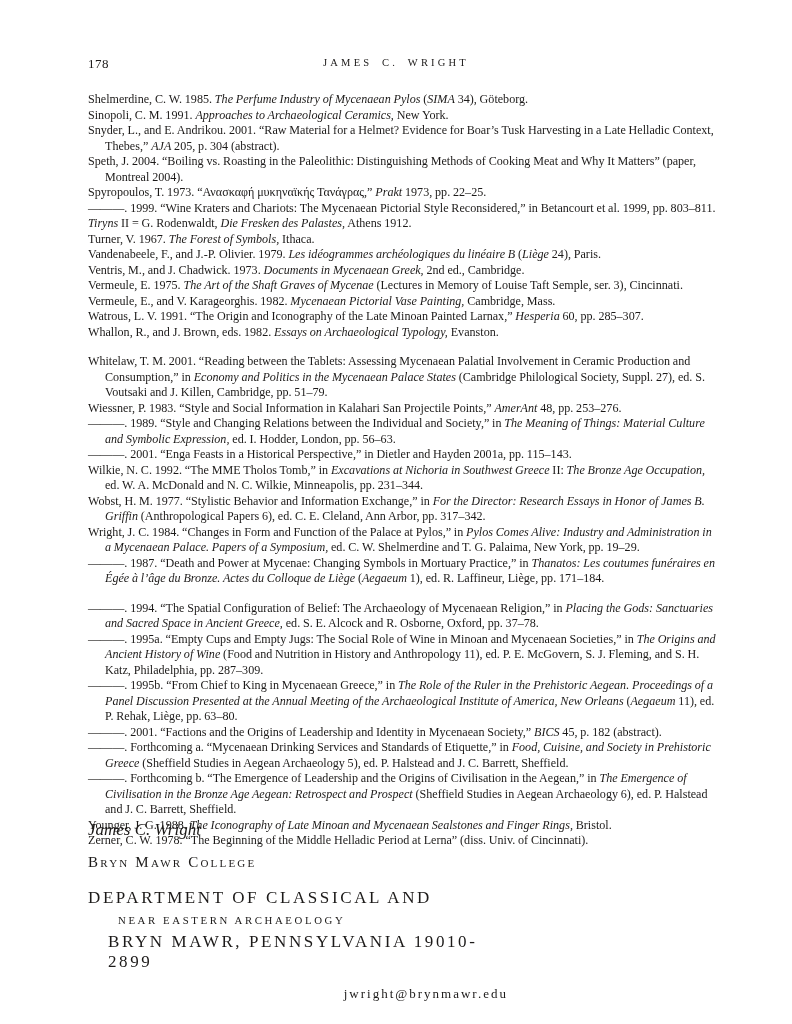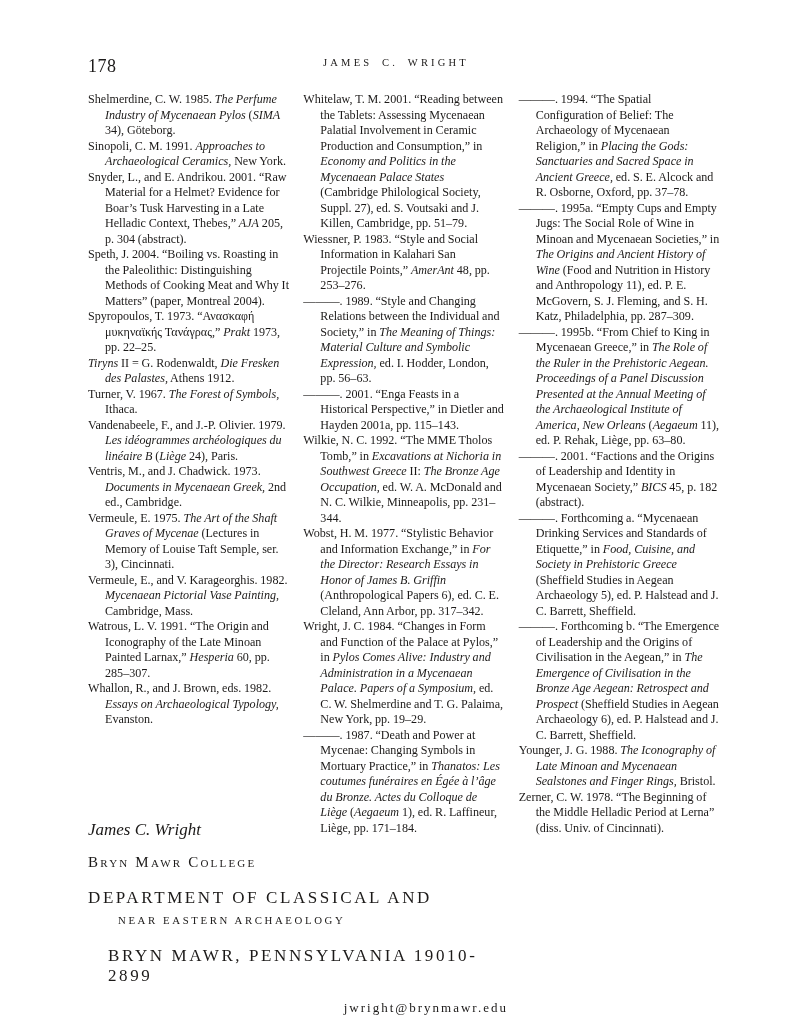--- a/index.html
+++ b/index.html
@@ -21,41 +21,42 @@
     position: absolute;
     top: 56px;
     left: 0;
     width: 100%;
     height: 20px;
   }
   .page-number {
     position: absolute;
     left: 88px;
     top: 0;
-    font-size: 18px;
+    font-size: 13px;
     letter-spacing: 0.5px;
   }
   .running-head {
     position: absolute;
     left: 0;
     width: 100%;
     top: 1px;
     text-align: center;
     font-size: 10.5px;
     letter-spacing: 3.2px;
     word-spacing: 4px;
   }
   
   .biblio {
     position: absolute;
     top: 92px;
     left: 88px;
     width: 632px;
     display: flex;
     gap: 14px;
+    flex-direction: column;
   }
   .biblio-col {
     flex: 1 1 0;
     min-width: 0;
   }
   .entry {
     margin: 0;
     font-size: 12.1px;
     line-height: 15.5px;
     text-align: left;
@@ -83,21 +84,21 @@
     margin: 0 0 17px 0;
   }
   .dept-line1, .address-line {
     font-size: 17px;
     letter-spacing: 2.6px;
     margin: 0 0 6px 0;
   }
   .dept-line2 {
     font-size: 10.8px;
     letter-spacing: 2.6px;
-    margin: 0 0 20px 0;
+    margin: 0 0 6px 0;
     padding-left: 30px;
   }
   .address-line { margin-bottom: 14px; margin-left: 20px; }
   .email {
     font-size: 13px;
     letter-spacing: 2px;
     margin: 0;
     text-align: right;
   }
 </style>
@@ -111,20 +112,21 @@
     <span class="running-head">JAMES C. WRIGHT</span>
   </div>
 
   <div class="biblio">
     <div class="biblio-col">
         <p class="entry">Shelmerdine, C. W. 1985. <i>The Perfume Industry of Mycenaean Pylos</i> (<i>SIMA</i> 34), Göteborg.</p>
         <p class="entry">Sinopoli, C. M. 1991. <i>Approaches to Archaeological Ceramics,</i> New York.</p>
         <p class="entry">Snyder, L., and E. Andrikou. 2001. “Raw Material for a Helmet? Evidence for Boar’s Tusk Harvesting in a Late Helladic Context, Thebes,” <i>AJA</i> 205, p. 304 (abstract).</p>
         <p class="entry">Speth, J. 2004. “Boiling vs. Roasting in the Paleolithic: Distinguishing Methods of Cooking Meat and Why It Matters” (paper, Montreal 2004).</p>
         <p class="entry">Spyropoulos, T. 1973. “Ανασκαφή μυκηναϊκής Τανάγρας,” <i>Prakt</i> 1973, pp. 22–25.</p>
+        <p class="entry">———. 1999. “Wine Kraters and Chariots: The Mycenaean Pictorial Style Reconsidered,” in Betancourt et al. 1999, pp. 803–811.</p>
         <p class="entry"><i>Tiryns</i> II = G. Rodenwaldt, <i>Die Fresken des Palastes,</i> Athens 1912.</p>
         <p class="entry">Turner, V. 1967. <i>The Forest of Symbols,</i> Ithaca.</p>
         <p class="entry">Vandenabeele, F., and J.-P. Olivier. 1979. <i>Les idéogrammes archéologiques du linéaire B</i> (<i>Liège</i> 24), Paris.</p>
         <p class="entry">Ventris, M., and J. Chadwick. 1973. <i>Documents in Mycenaean Greek,</i> 2nd ed., Cambridge.</p>
         <p class="entry">Vermeule, E. 1975. <i>The Art of the Shaft Graves of Mycenae</i> (Lectures in Memory of Louise Taft Semple, ser. 3), Cincinnati.</p>
         <p class="entry">Vermeule, E., and V. Karageorghis. 1982. <i>Mycenaean Pictorial Vase Painting,</i> Cambridge, Mass.</p>
         <p class="entry">Watrous, L. V. 1991. “The Origin and Iconography of the Late Minoan Painted Larnax,” <i>Hesperia</i> 60, pp. 285–307.</p>
         <p class="entry">Whallon, R., and J. Brown, eds. 1982. <i>Essays on Archaeological Typology,</i> Evanston.</p>
       </div>
     <div class="biblio-col">

